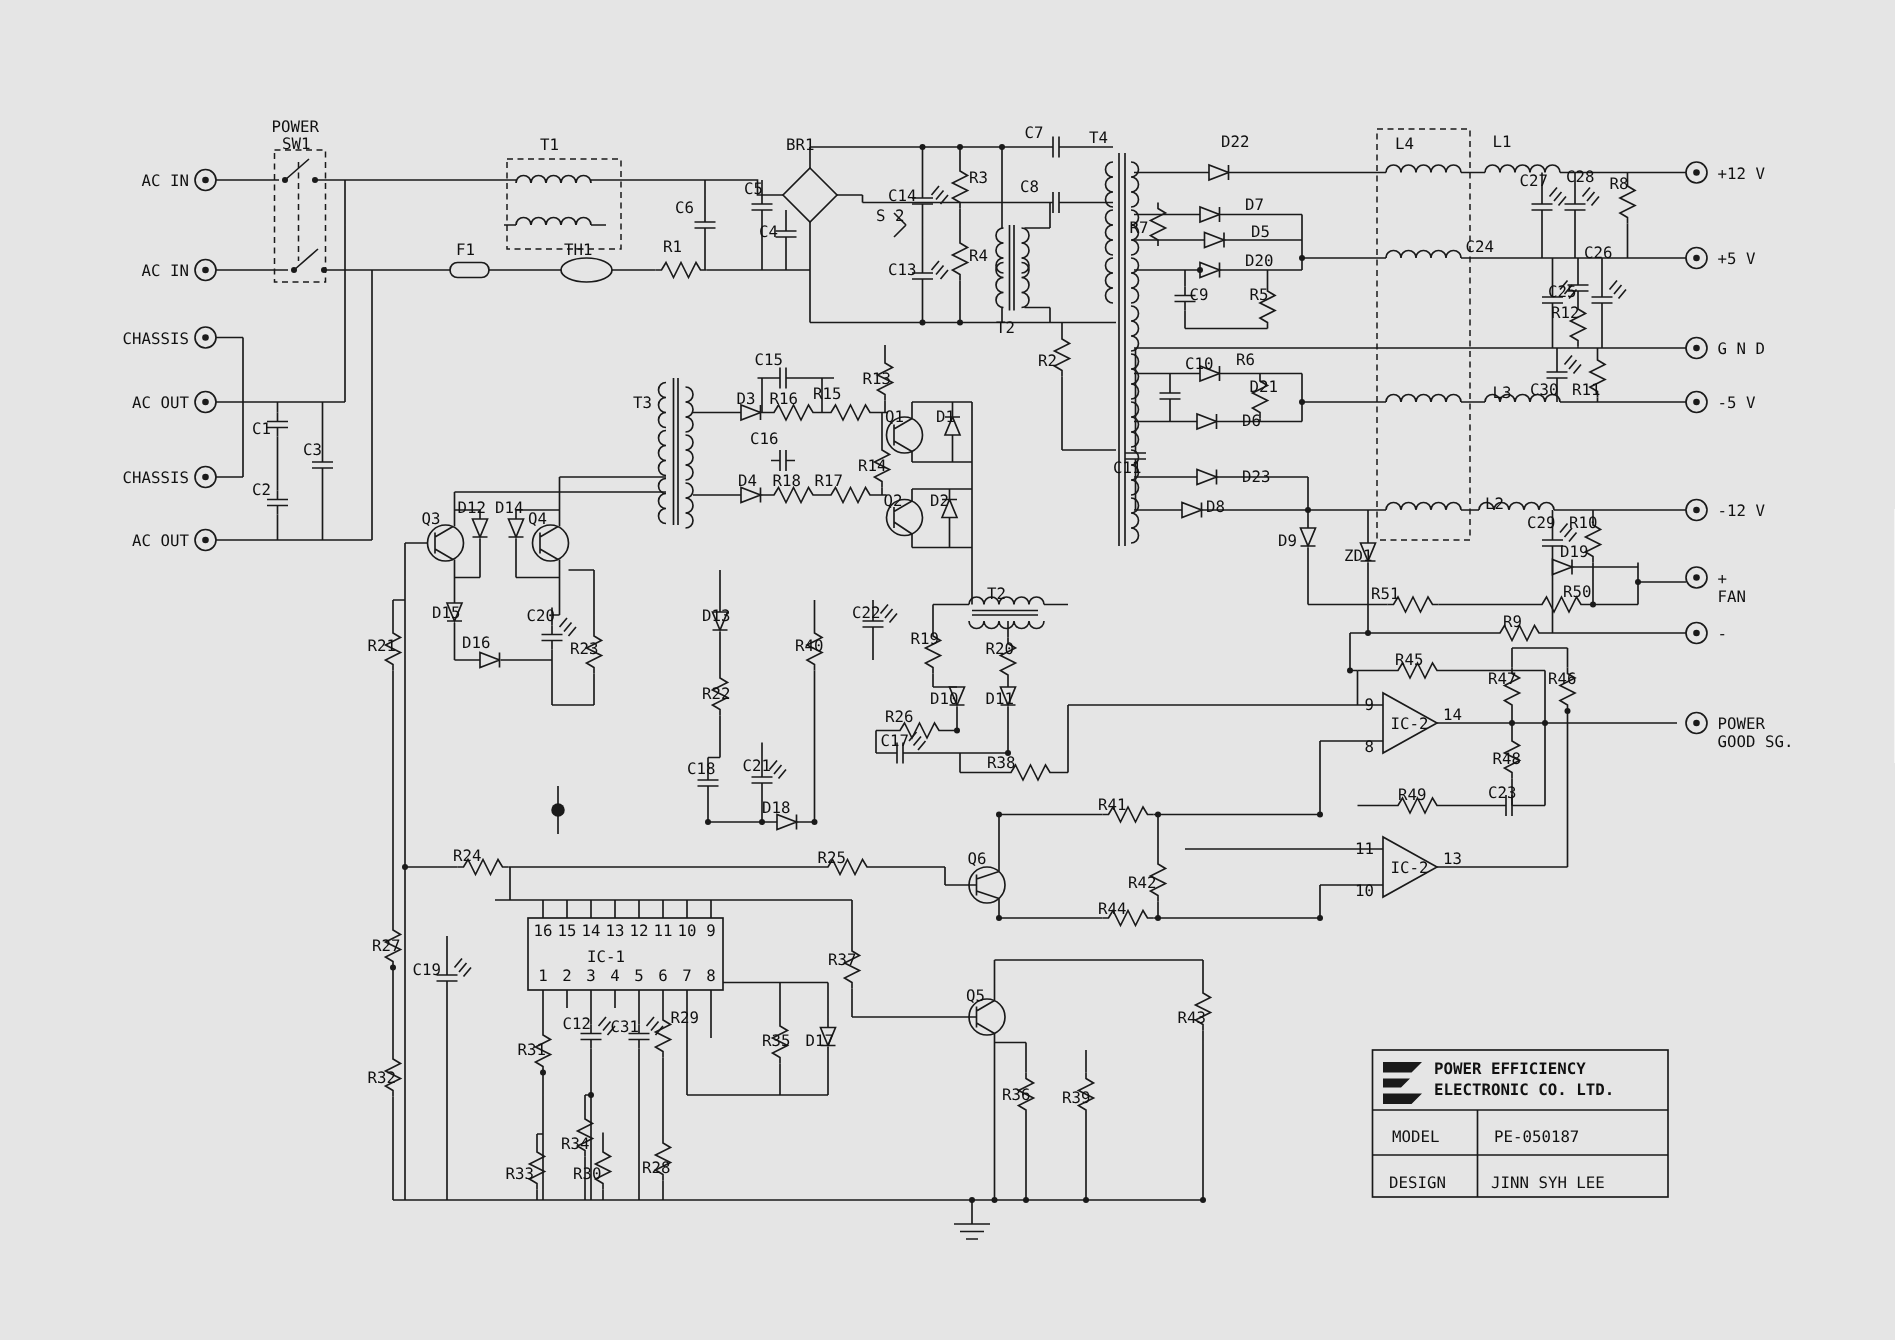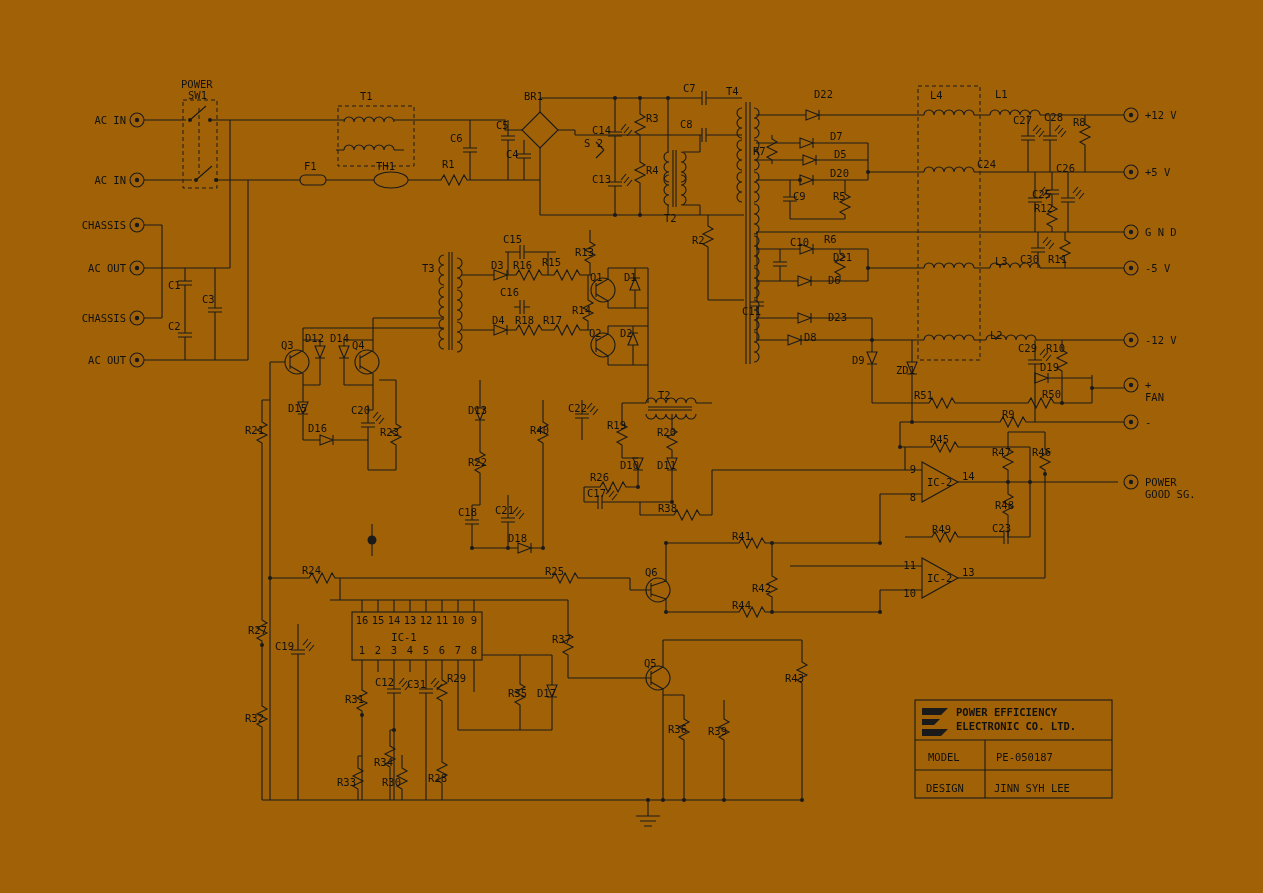--- a/index.html
+++ b/index.html
@@ -1,16 +1,16 @@
 <!DOCTYPE html>
 <html><head>
 <meta charset="utf-8">
 <style>
   html,body{margin:0;padding:0;background:#fff;}
-  .canvas{position:relative;width:1263px;height:893px;background:#a16207;overflow:hidden;}
+  .canvas{position:relative;width:1263px;height:893px;background:#e5e5e5;overflow:hidden;}
   svg{display:block;}
   .wire{stroke:#1a1a1a;stroke-width:1.1;fill:none;}
   .sym{stroke:#1a1a1a;stroke-width:1.1;fill:none;}
   .dash{stroke:#1a1a1a;stroke-width:1;fill:none;stroke-dasharray:4,3;}
   .fillb{fill:#1a1a1a;stroke:none;}
   text.lbl{font-family:"DejaVu Sans Mono","Liberation Mono",monospace;font-size:10.5px;fill:#111;}
   text.lbl.bold{font-weight:bold;}
 </style>
 </head>
 <body>

